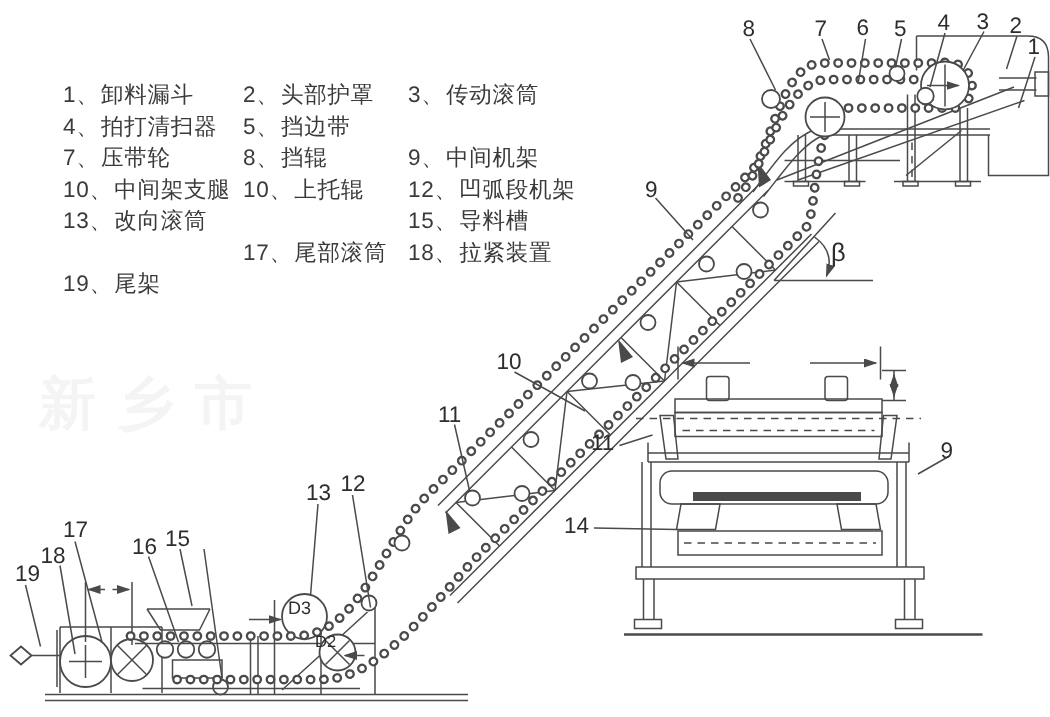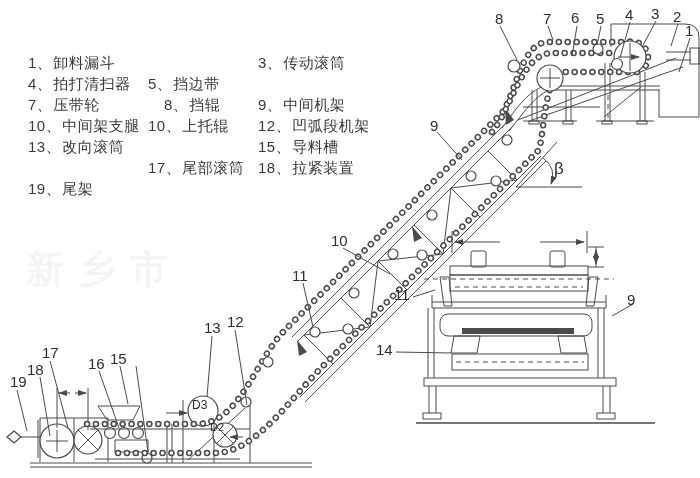--- a/index.html
+++ b/index.html
@@ -1,20 +1,20 @@
 <!DOCTYPE html>
 <html><head>
 <meta charset="utf-8">
 <style>
   html,body{margin:0;padding:0;background:#e8e8e8;}
   .stage{position:relative;width:700px;height:478px;background:#ffffff;overflow:hidden;
          font-family:"Liberation Sans","DejaVu Sans",sans-serif;}
   .watermark{position:absolute;left:26px;top:244px;font-size:38px;font-weight:bold;
              letter-spacing:14px;color:rgba(70,70,70,0.06);white-space:nowrap;pointer-events:none;}
-  .legend{position:absolute;left:0;top:0;width:420px;height:210px;}
+  .legend{position:absolute;left:14px;top:0;width:420px;height:210px;}
   .legend-item{position:absolute;font-size:15px;color:#3a3a3a;white-space:nowrap;letter-spacing:.5px;}
   .legend-item .lnum{margin-right:1px;}
   svg#diagram{position:absolute;left:0;top:0;}
   .ln{stroke:#4a4a4a;stroke-width:1;fill:none;}
   .lnb{stroke:#4a4a4a;stroke-width:1.7;fill:none;}
   .dash{stroke:#4a4a4a;stroke-width:1;fill:none;stroke-dasharray:5 4;}
   .chain-o{stroke:#4a4a4a;stroke-width:6.5;stroke-dasharray:0.1 8.8;stroke-linecap:round;fill:none;}
   .chain-i{stroke:#ffffff;stroke-width:3.4;stroke-dasharray:0.1 8.8;stroke-linecap:round;fill:none;}
   .roller{fill:#ffffff;stroke:#4a4a4a;stroke-width:1.2;}
   .fillg{fill:#4a4a4a;stroke:none;}
@@ -22,25 +22,26 @@
 </style>
 </head>
 <body>
 
 <div class="stage">
 
   <div class="watermark">新乡市</div>
 
   <div class="legend" id="legend">
       <div class="legend-item" style="left: 28px; top: 54px;"><span class="lnum">1、</span><span>卸料漏斗</span></div>
+      <div class="legend-item" style="left: 148px; top: 54px;"><span class="lnum">2、</span><span>头部护罩</span></div>
       <div class="legend-item" style="left: 258px; top: 54px;"><span class="lnum">3、</span><span>传动滚筒</span></div>
       <div class="legend-item" style="left: 28px; top: 75px;"><span class="lnum">4、</span><span>拍打清扫器</span></div>
       <div class="legend-item" style="left: 148px; top: 75px;"><span class="lnum">5、</span><span>挡边带</span></div>
       <div class="legend-item" style="left: 28px; top: 96px;"><span class="lnum">7、</span><span>压带轮</span></div>
-      <div class="legend-item" style="left: 148px; top: 96px; margin-left: 16px;"><span class="lnum">8、</span><span>挡辊</span></div>
+      <div class="legend-item" style="left: 148px; top: 96px;"><span class="lnum">8、</span><span>挡辊</span></div>
       <div class="legend-item" style="left: 258px; top: 96px;"><span class="lnum">9、</span><span>中间机架</span></div>
       <div class="legend-item" style="left: 28px; top: 117px;"><span class="lnum">10、</span><span>中间架支腿</span></div>
       <div class="legend-item" style="left: 148px; top: 117px;"><span class="lnum">10、</span><span>上托辊</span></div>
       <div class="legend-item" style="left: 258px; top: 117px;"><span class="lnum">12、</span><span>凹弧段机架</span></div>
       <div class="legend-item" style="left: 28px; top: 138px;"><span class="lnum">13、</span><span>改向滚筒</span></div>
       <div class="legend-item" style="left: 258px; top: 138px;"><span class="lnum">15、</span><span>导料槽</span></div>
       <div class="legend-item" style="left: 148px; top: 159px;"><span class="lnum">17、</span><span>尾部滚筒</span></div>
       <div class="legend-item" style="left: 258px; top: 159px;"><span class="lnum">18、</span><span>拉紧装置</span></div>
       <div class="legend-item" style="left: 28px; top: 180px;"><span class="lnum">19、</span><span>尾架</span></div>
     </div>

